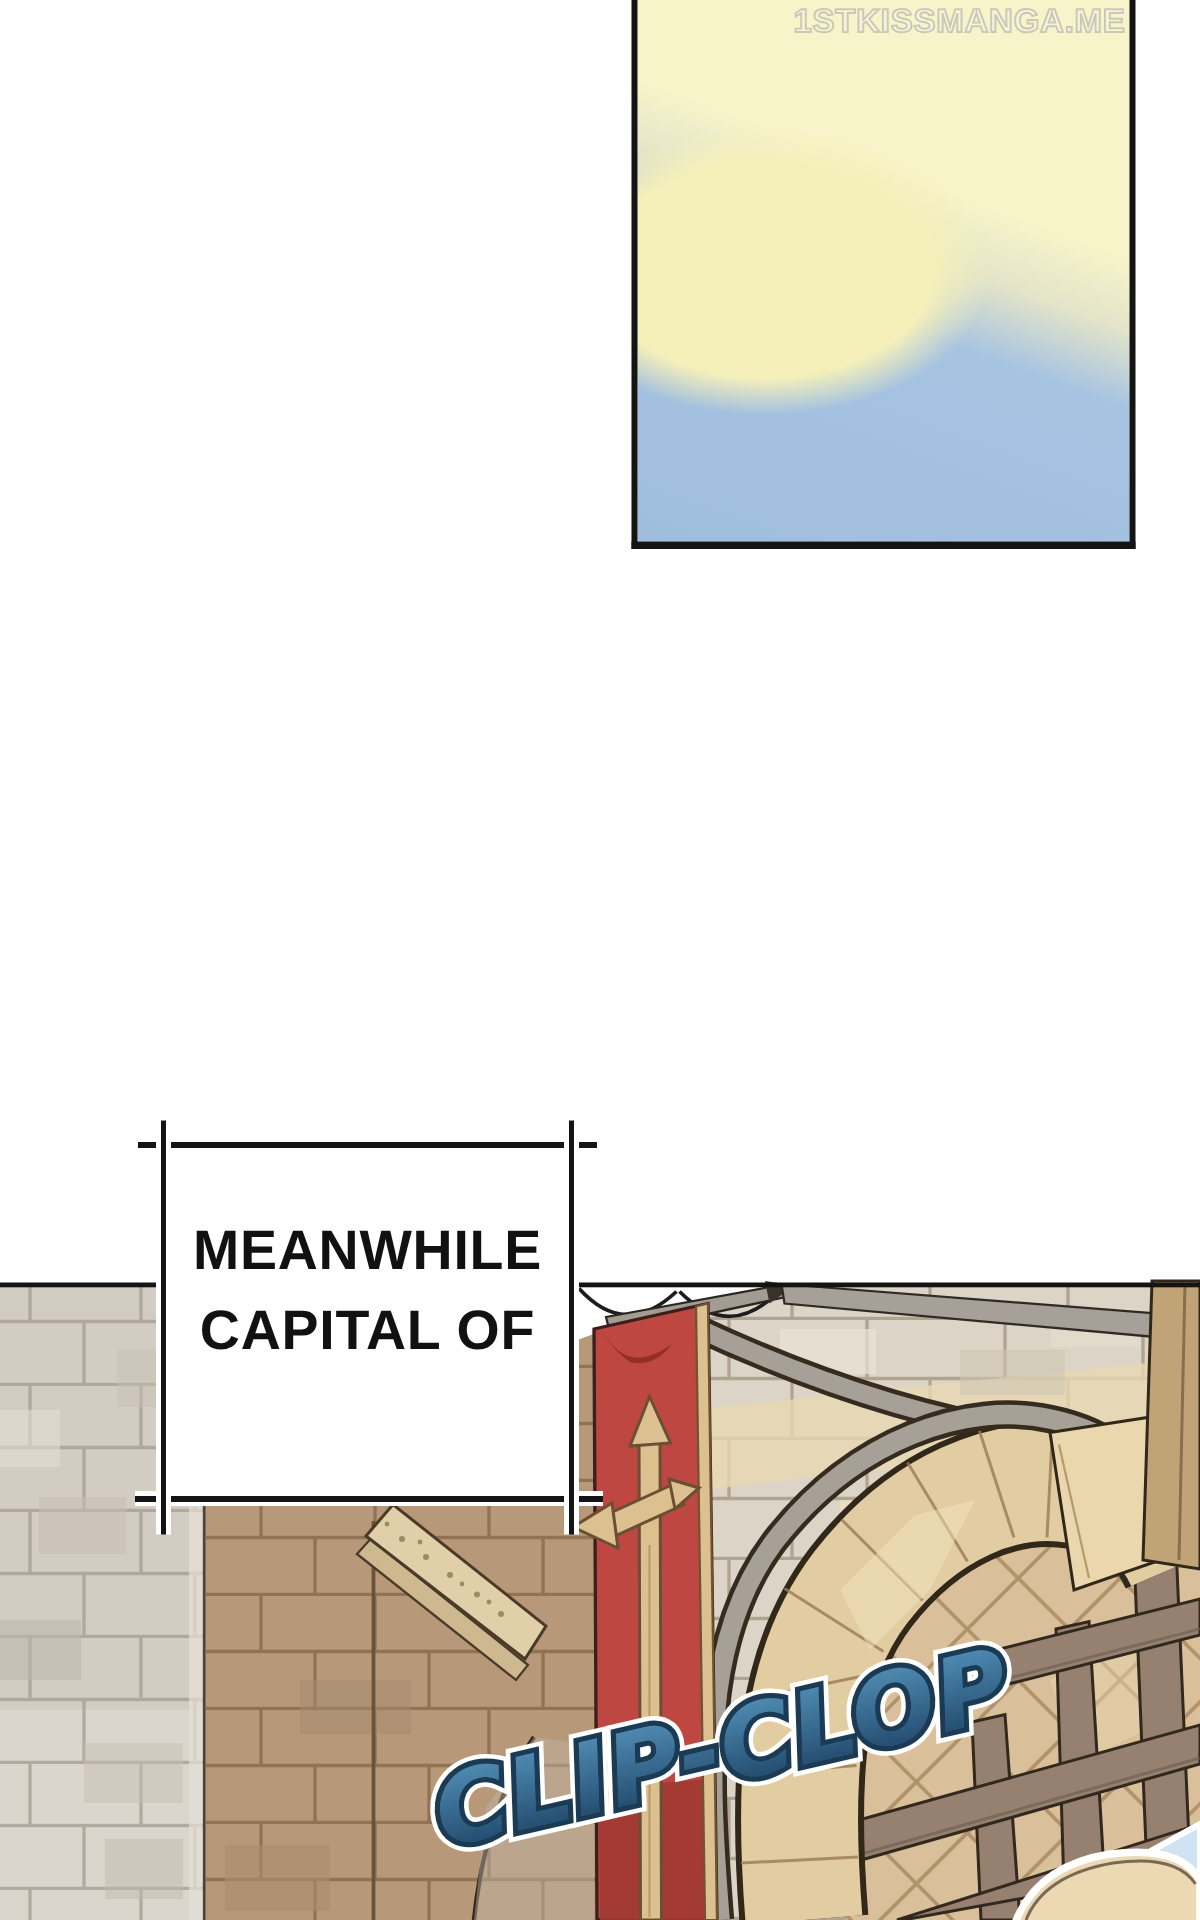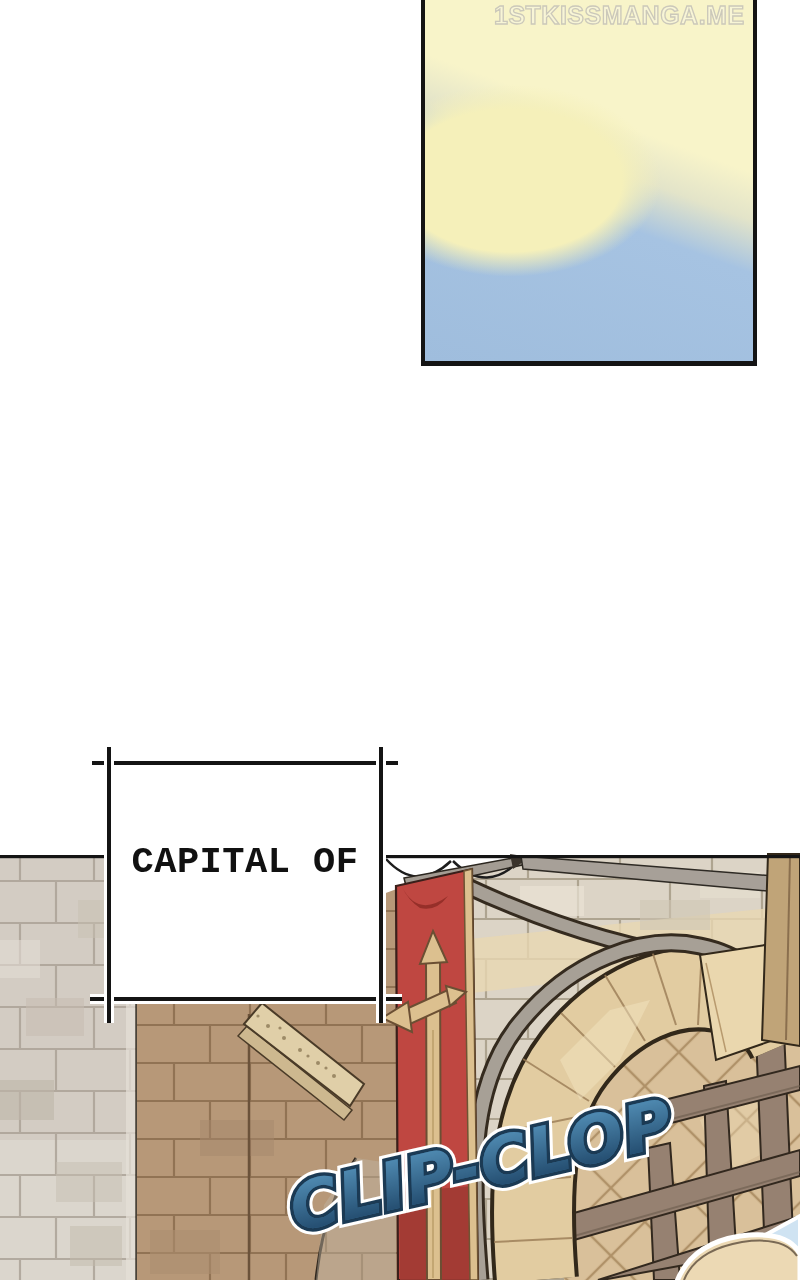--- a/index.html
+++ b/index.html
@@ -28,38 +28,38 @@
   #sky-panel{position:absolute;left:421px;top:0;width:336px;height:366px;
     border-left:4px solid var(--panel-border);
     border-right:4px solid var(--panel-border);
     border-bottom:5px solid var(--panel-border);
     background:
       radial-gradient(62% 36% at 26% 50%, var(--sky-cloud) 0 55%, rgba(246,241,190,0) 74%),
       linear-gradient(200deg, var(--sky-top) 0%, var(--sky-top) 36%, #e3e4c9 46%, var(--sky-bottom) 57%, #9fbddd 100%);
   }
 
   
-  #watermark{position:absolute;left:494px;top:1px;z-index:30;
-    font-weight:bold;font-size:25px;letter-spacing:.5px;white-space:nowrap;
+  #watermark{position:absolute;left:529px;top:1px;z-index:30;
+    font-weight:bold;font-size:22px;letter-spacing:.5px;white-space:nowrap;
     color:rgba(250,250,244,.32);
     -webkit-text-stroke:1.3px var(--wm-color);}
 
   
   .frame-line{position:absolute;z-index:20;}
   .h-line{height:10px;background:linear-gradient(180deg,#ffffff 3px,var(--caption-border) 3px,var(--caption-border) 7px,#ffffff 7px);}
   .v-line{width:10px;background:linear-gradient(90deg,#ffffff 3px,var(--caption-border) 3px,var(--caption-border) 7px,#ffffff 7px);}
   #cap-top{left:92px;top:758px;width:306px;}
   #cap-bottom{left:90px;top:994px;width:312px;}
   #cap-left{left:104px;top:747px;height:276px;}
   #cap-right{left:376px;top:747px;height:276px;}
   #caption-fill{position:absolute;left:112px;top:765px;width:266px;height:232px;
     background:var(--caption-bg);z-index:19;text-align:center;padding-top:44px;}
   .caption-line{font-weight:bold;font-size:37px;line-height:50px;letter-spacing:.5px;
     color:var(--caption-text);}
-  .caption-gap{margin-top:28px;font-family:Liberation Mono, monospace;}
+  .caption-gap{margin-top:3px;}
 
   
   #artwork{position:absolute;left:0;top:850px;z-index:5;}
 
   
   #sfx{position:absolute;left:300px;top:1168px;width:470px;height:100px;z-index:25;
        transform:rotate(-13deg);transform-origin:10px 80px;}
   .sfx-layer{position:absolute;left:0;top:0;white-space:nowrap;
     font-family:"DejaVu Sans",sans-serif;font-style:italic;font-weight:bold;
     font-size:66px;letter-spacing:1px;}
@@ -236,20 +236,21 @@
 
     <rect x="0" y="855" width="800" height="3.2" fill="#141414"></rect>
   </svg>
 
   <div>
     <div id="cap-top" class="frame-line h-line"></div>
     <div id="cap-bottom" class="frame-line h-line"></div>
     <div id="cap-left" class="frame-line v-line"></div>
     <div id="cap-right" class="frame-line v-line"></div>
     <div id="caption-fill">
+      <div class="caption-line">MEANWHILE</div>
       <div class="caption-line caption-gap">CAPITAL OF</div>
     </div>
   </div>
 
   <div id="sfx">
     <span id="sfx-halo" class="sfx-layer">CLIP-CLOP</span>
     <span id="sfx-outline" class="sfx-layer">CLIP-CLOP</span>
     <span id="sfx-solid" class="sfx-layer">CLIP-CLOP</span>
     <span id="sfx-fill" class="sfx-layer">CLIP-CLOP</span>
   </div>

